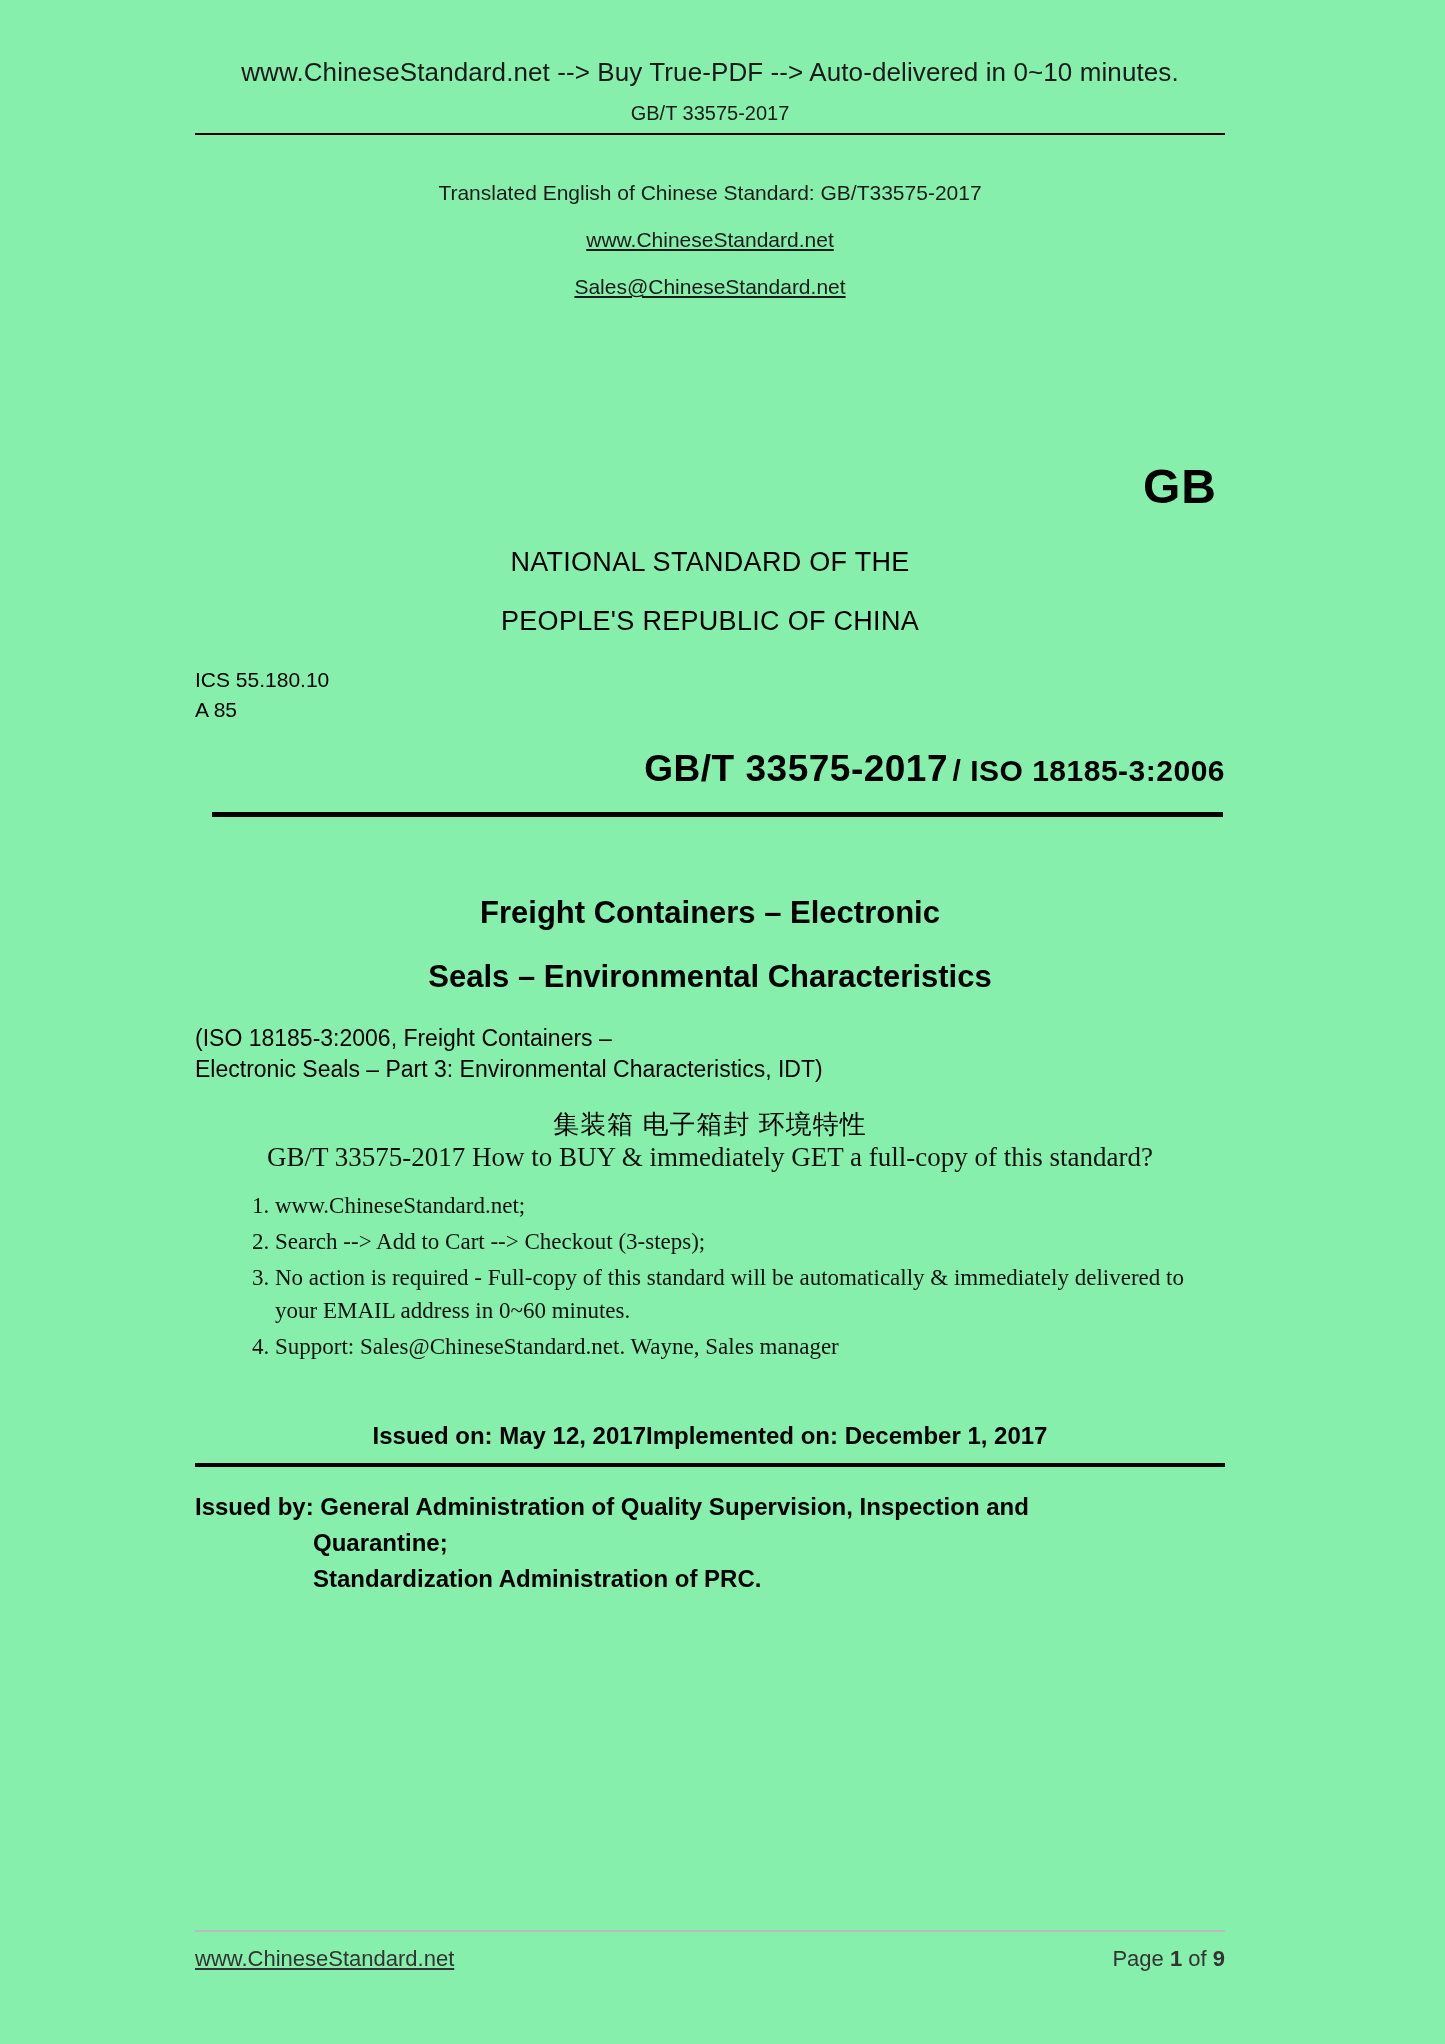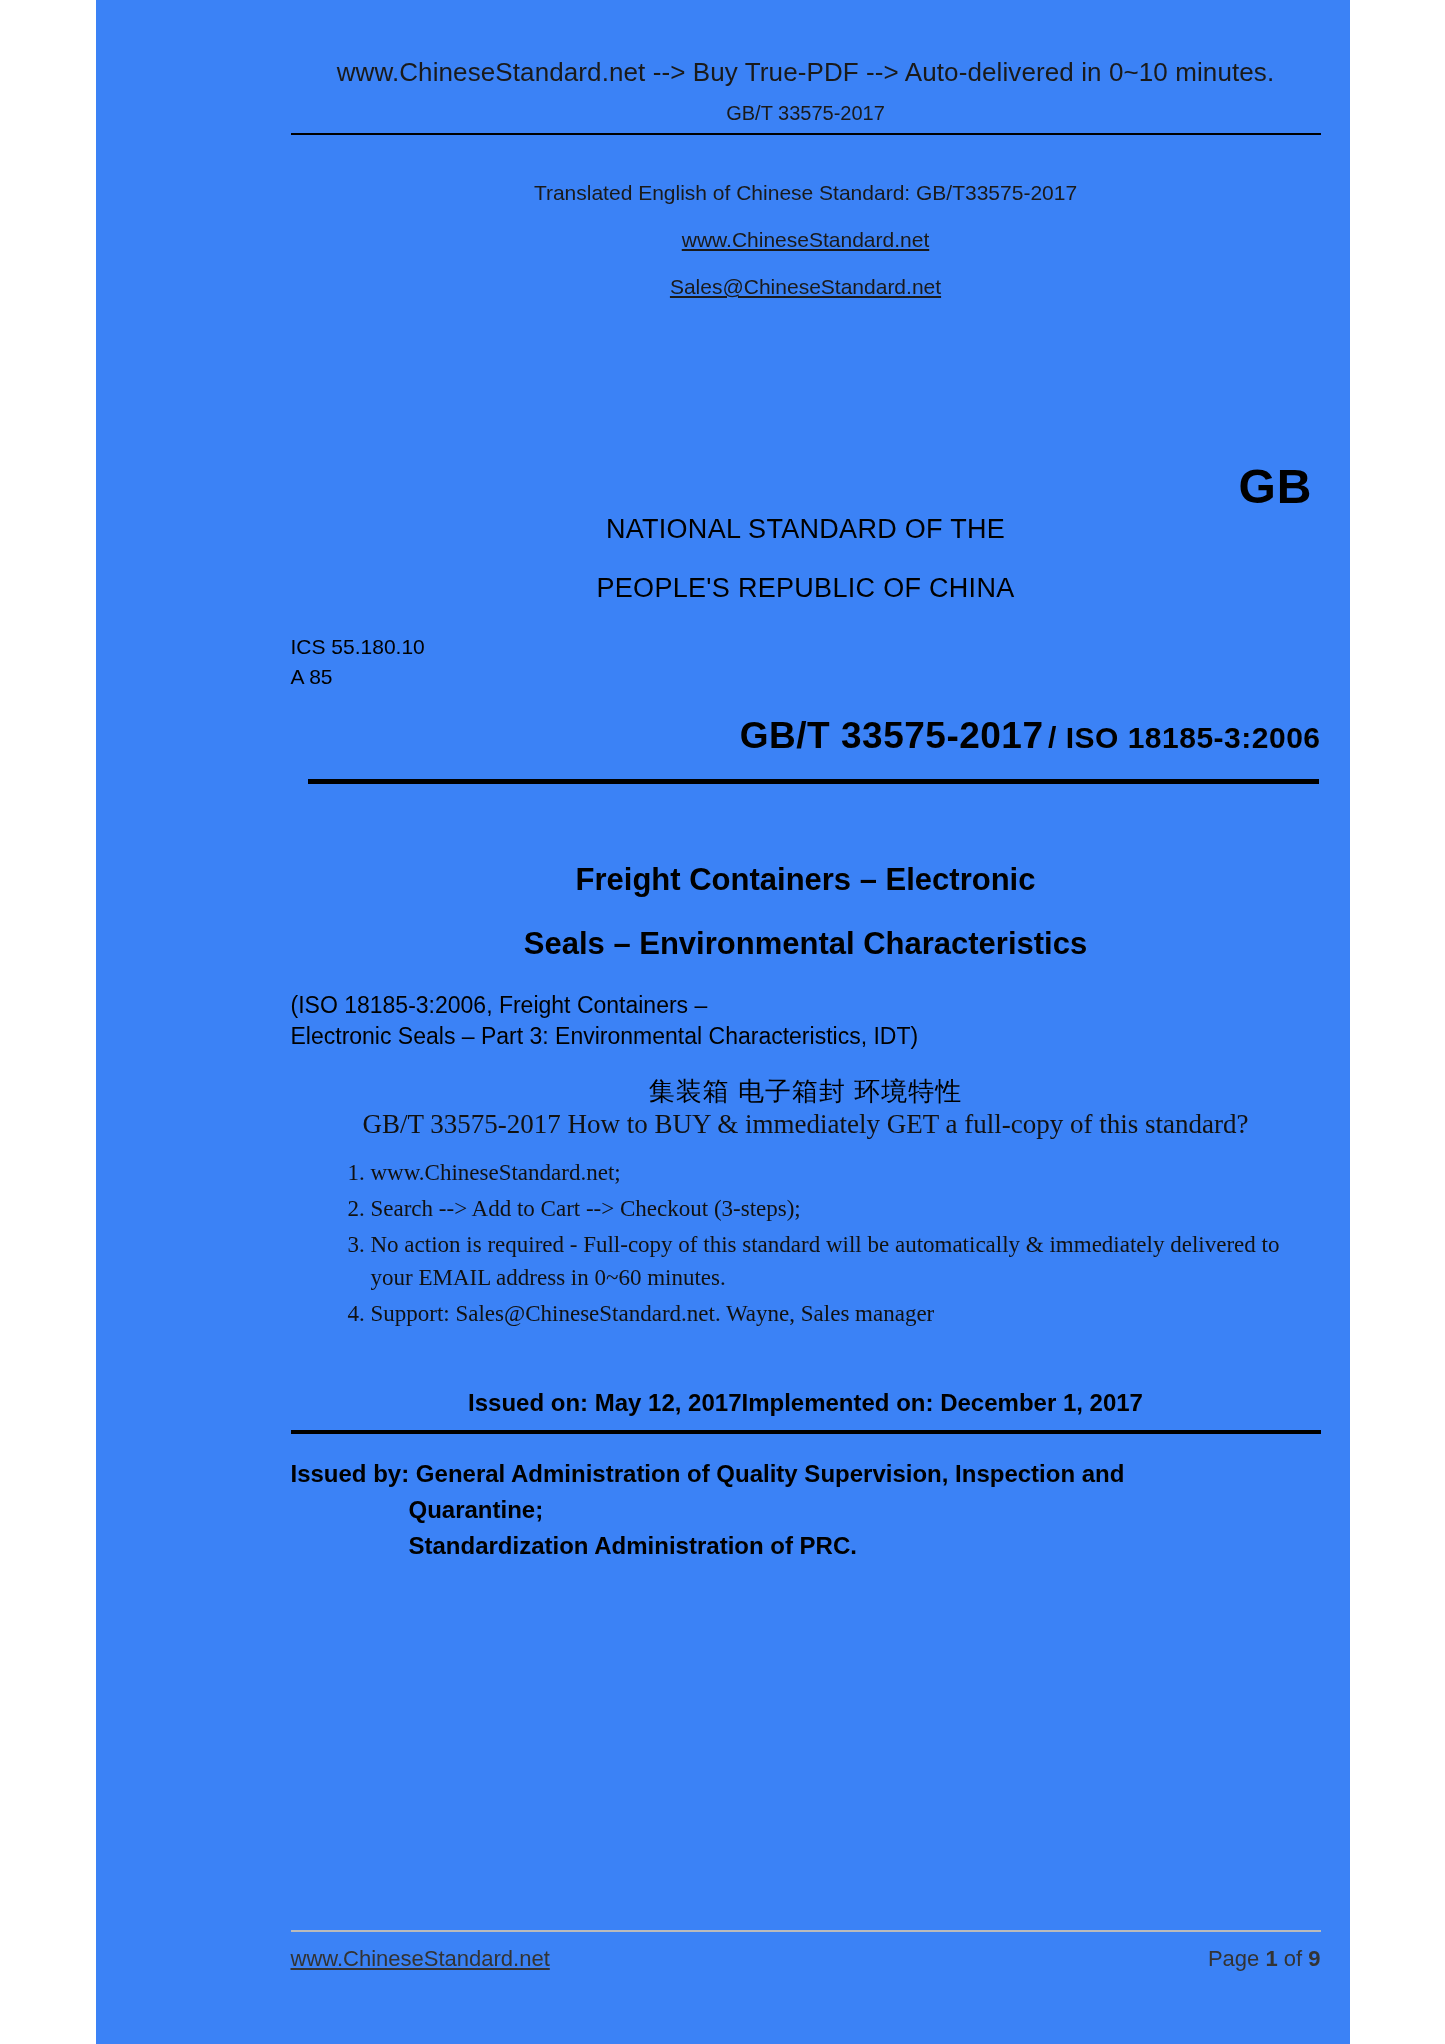--- a/index.html
+++ b/index.html
@@ -6,24 +6,24 @@
     margin: 0;
     padding: 0;
     background: #ffffff;
   }
   body {
     font-family: "Liberation Sans", sans-serif;
     color: #000000;
   }
   .page {
     position: relative;
-    width: 1254px;
+    width: 1445px;
     height: 2044px;
     margin: 0 auto;
-    background: #3b82f6;
+    background: #86efac;
     box-sizing: border-box;
     overflow: hidden;
   }
   .content {
     position: absolute;
     left: 195px;
     top: 0;
     width: 1030px;
   }
 
@@ -68,20 +68,21 @@
     font-weight: bold;
     font-size: 48px;
     letter-spacing: 1px;
     margin-top: 160px;
     padding-right: 8px;
   }
 
   .nat-line {
     text-align: center;
     font-size: 27px;
+    margin-top: 33px;
     letter-spacing: 0.3px;
   }
   .nat-line.second {
     margin-top: 28px;
   }
 
   .ics {
     font-size: 21px;
     margin-top: 28px;
     line-height: 1.45;

